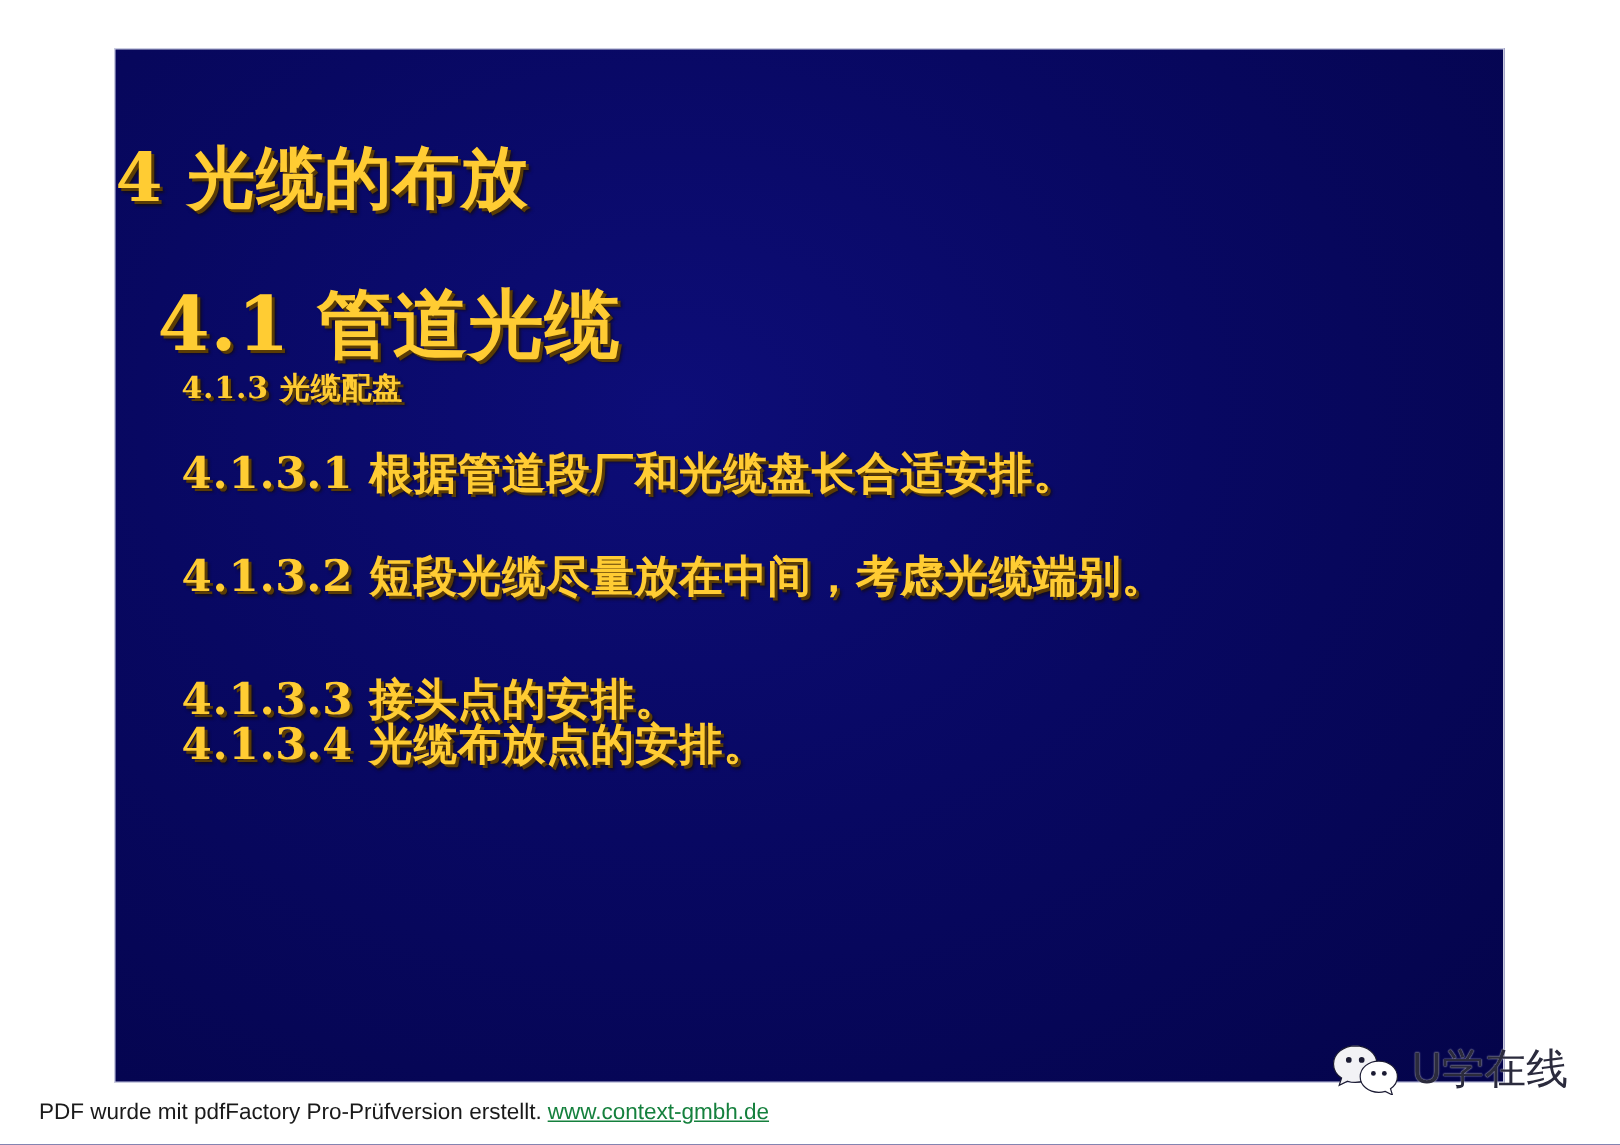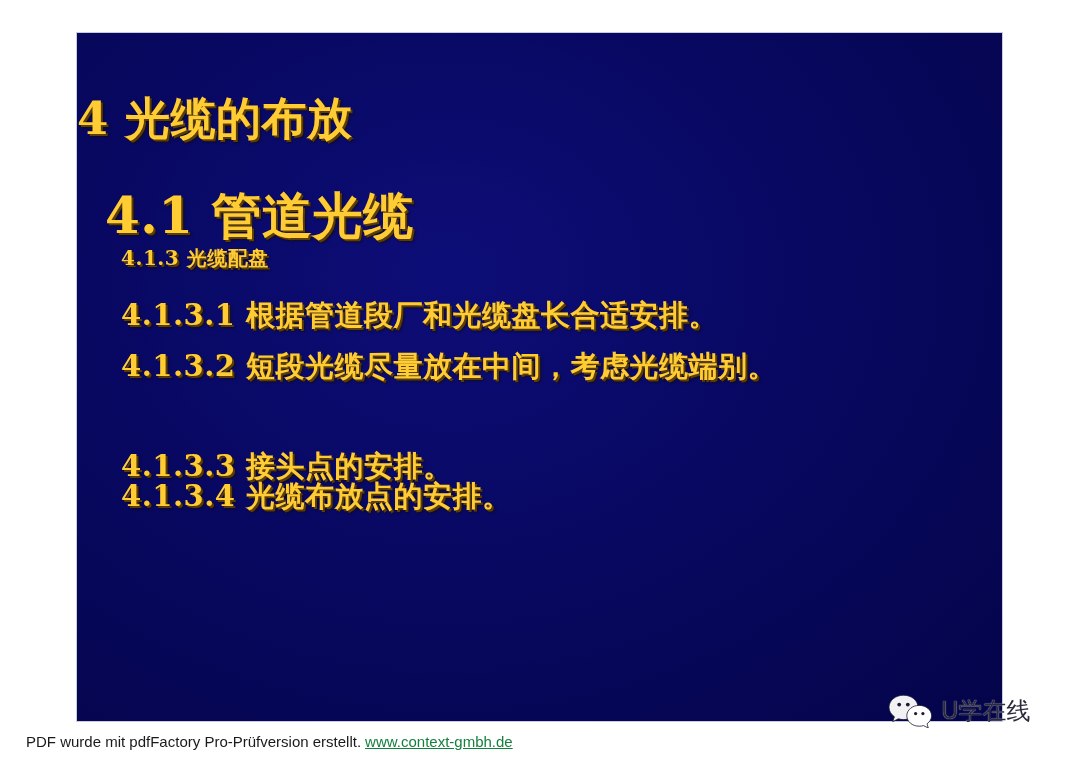--- a/index.html
+++ b/index.html
@@ -65,21 +65,21 @@
     top: 212px;
     font-size: 20px;
   }
 
   .body-line {
     position: absolute;
     left: 44px;
     font-size: 29px;
   }
   .body-line.l1 { top: 263px; }
-  .body-line.l2 { top: 314px; }
+  .body-line.l2 { top: 332px; }
   .body-line.l3 { top: 391px; margin-top: 23px; }
   .body-line.l4 { top: 444px; }
 
   
   .watermark {
     position: absolute;
     left: 888px;
     top: 694px;
     display: flex;
     align-items: center;
@@ -87,21 +87,21 @@
     z-index: 5;
   }
   .wechat-icon {
     width: 46px;
     height: 34px;
     position: relative;
     flex: 0 0 auto;
   }
   .wm-text {
     font-family: "DejaVu Sans", "Liberation Sans", sans-serif;
-    font-size: 24px;
+    font-size: 28px;
     font-weight: 500;
     color: #2b2b3d;
     white-space: nowrap;
     text-shadow: 0 0 1px rgba(255,255,255,0.9);
     mix-blend-mode: normal;
     position: relative;
   }
   .wm-text-inner {
     position: relative;
     display: inline-block;

